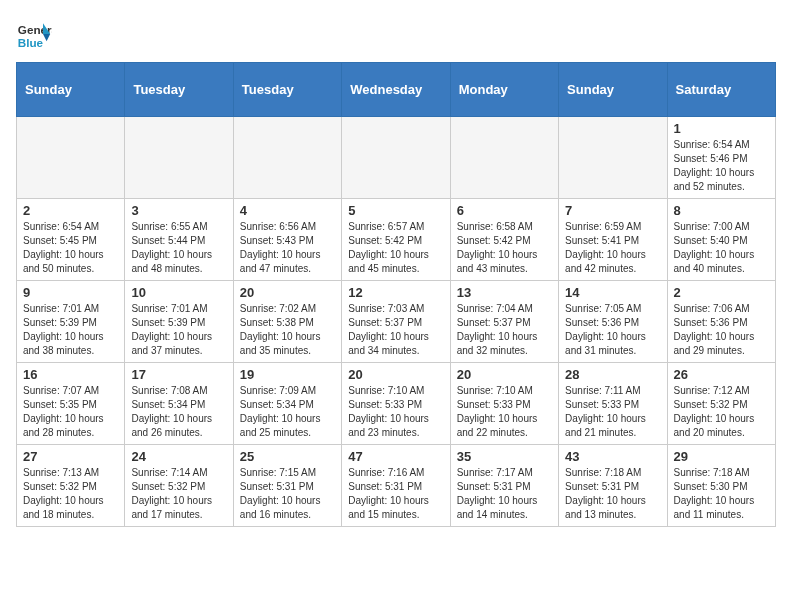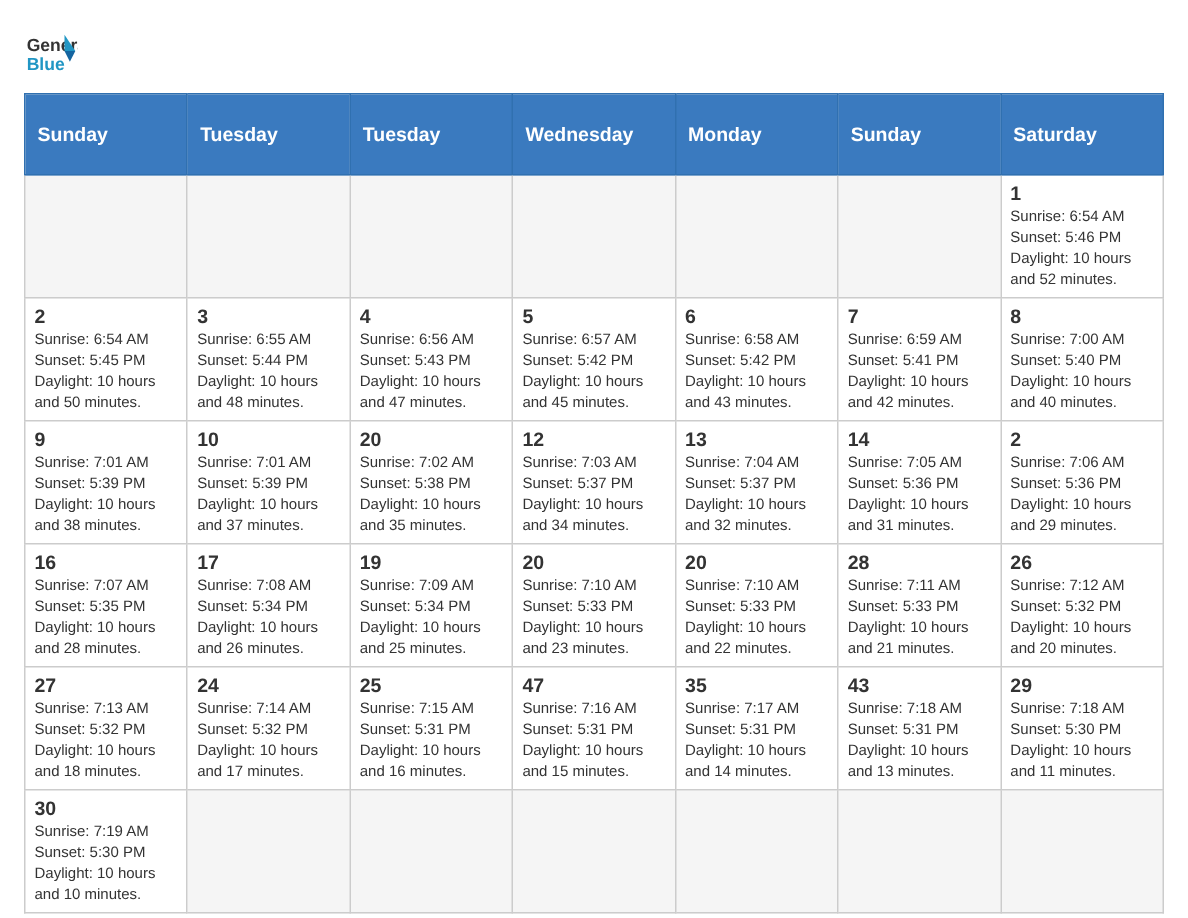--- a/index.html
+++ b/index.html
@@ -232,26 +232,14 @@
         </td>
         <td>
           <div class="day-number">43</div>
           <div class="day-info">Sunrise: 7:18 AM<br>Sunset: 5:31 PM<br>Daylight: 10 hours<br>and 13 minutes.</div>
         </td>
         <td>
           <div class="day-number">29</div>
           <div class="day-info">Sunrise: 7:18 AM<br>Sunset: 5:30 PM<br>Daylight: 10 hours<br>and 11 minutes.</div>
         </td>
       </tr>
-      <tr>
-        <td>
-          <div class="day-number">30</div>
-          <div class="day-info">Sunrise: 7:19 AM<br>Sunset: 5:30 PM<br>Daylight: 10 hours<br>and 10 minutes.</div>
-        </td>
-        <td class="empty"></td>
-        <td class="empty"></td>
-        <td class="empty"></td>
-        <td class="empty"></td>
-        <td class="empty"></td>
-        <td class="empty"></td>
-      </tr>
     </tbody>
 </table>
 
 </body></html>

